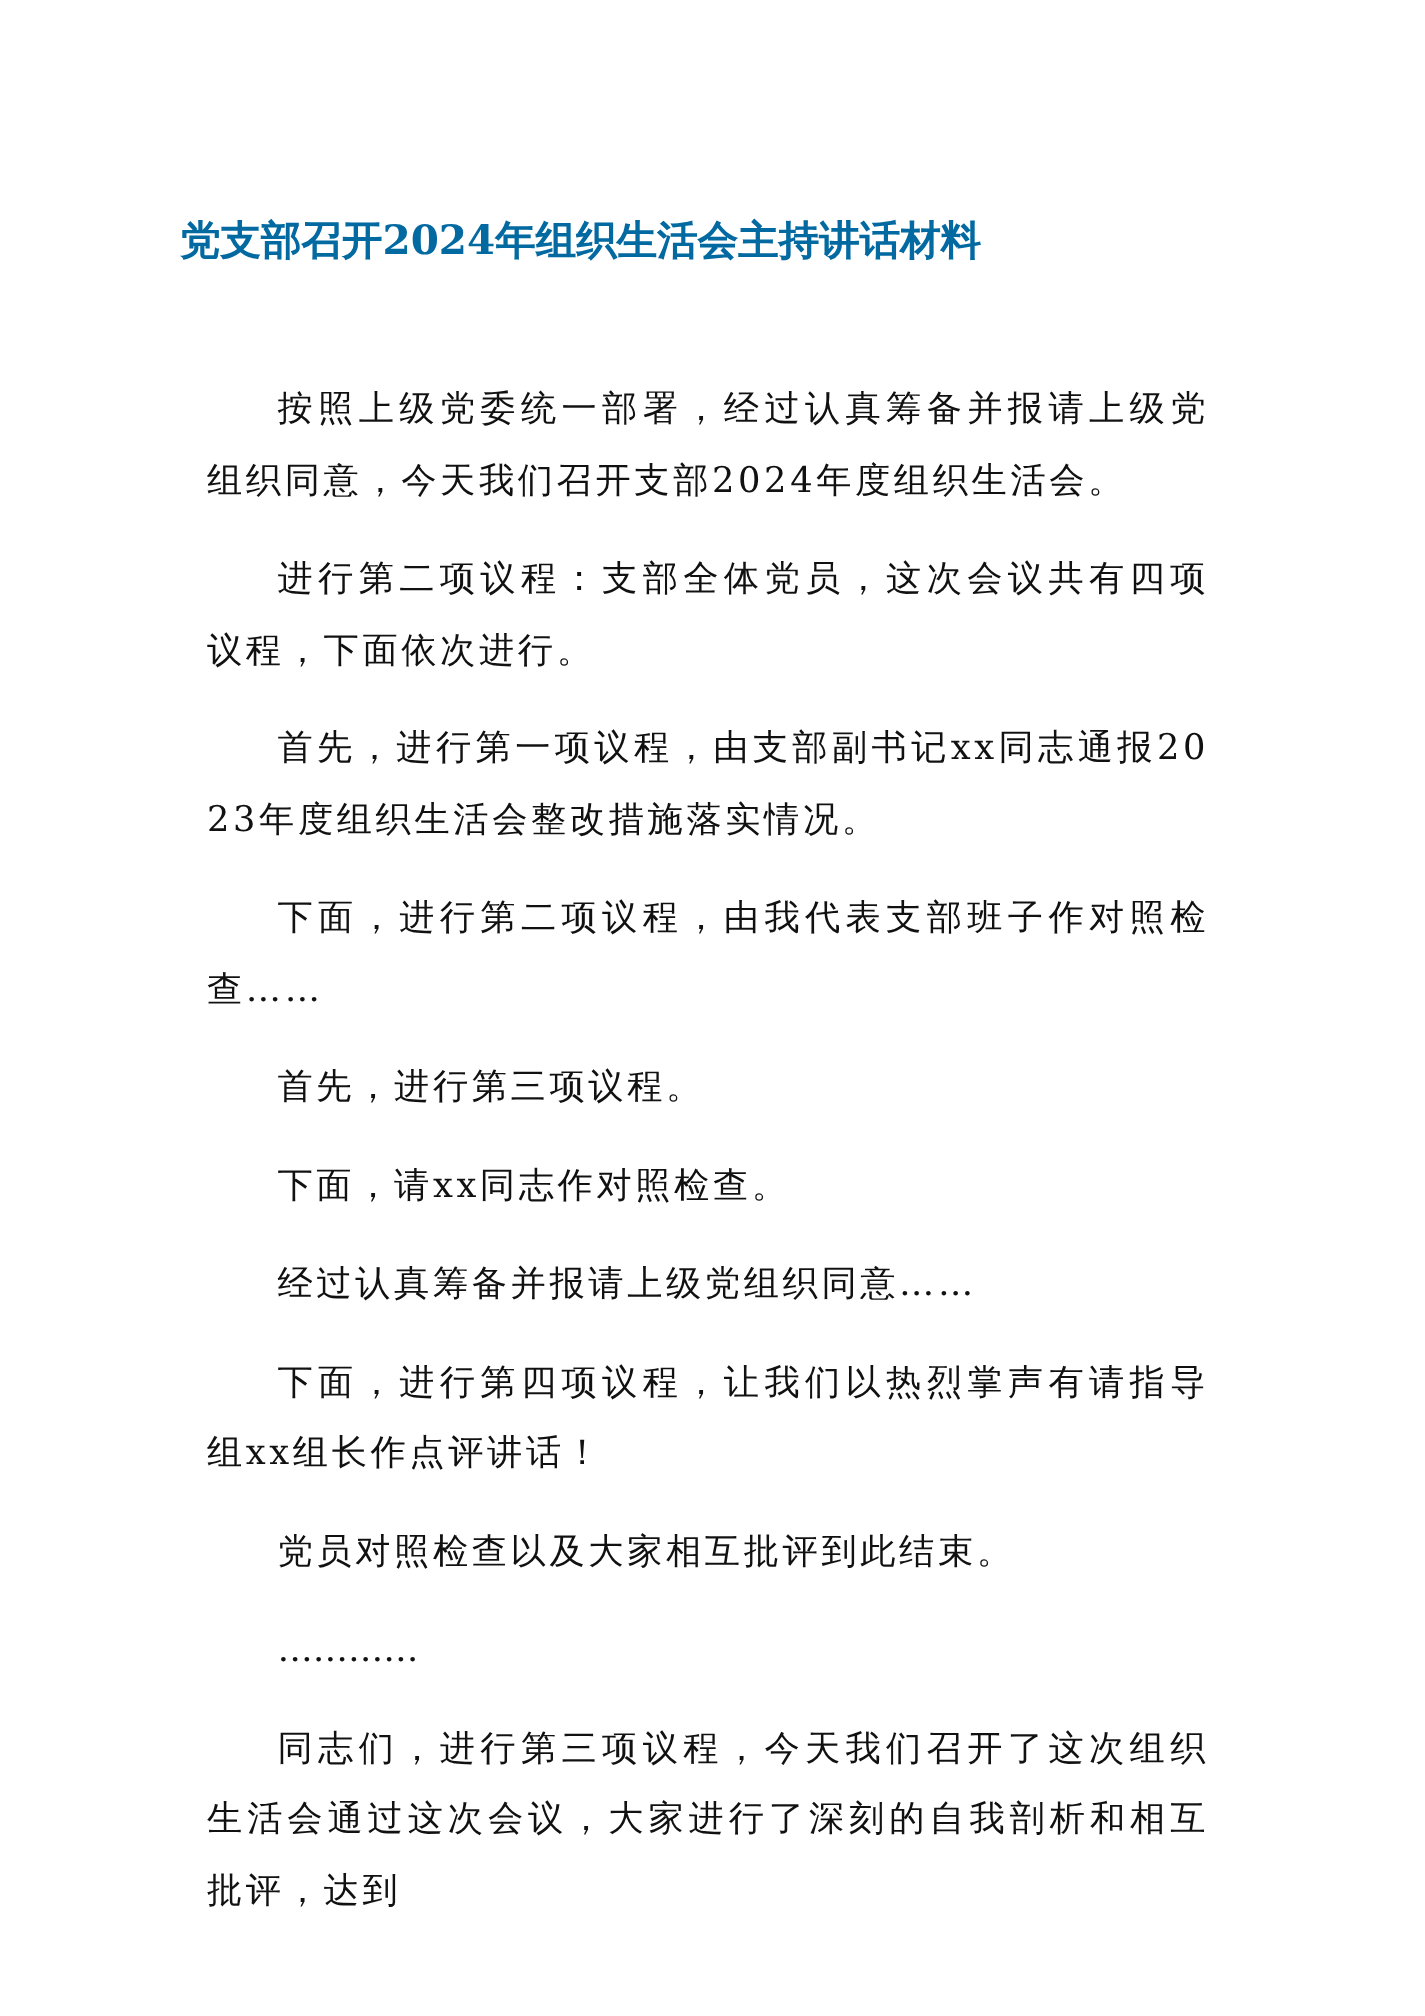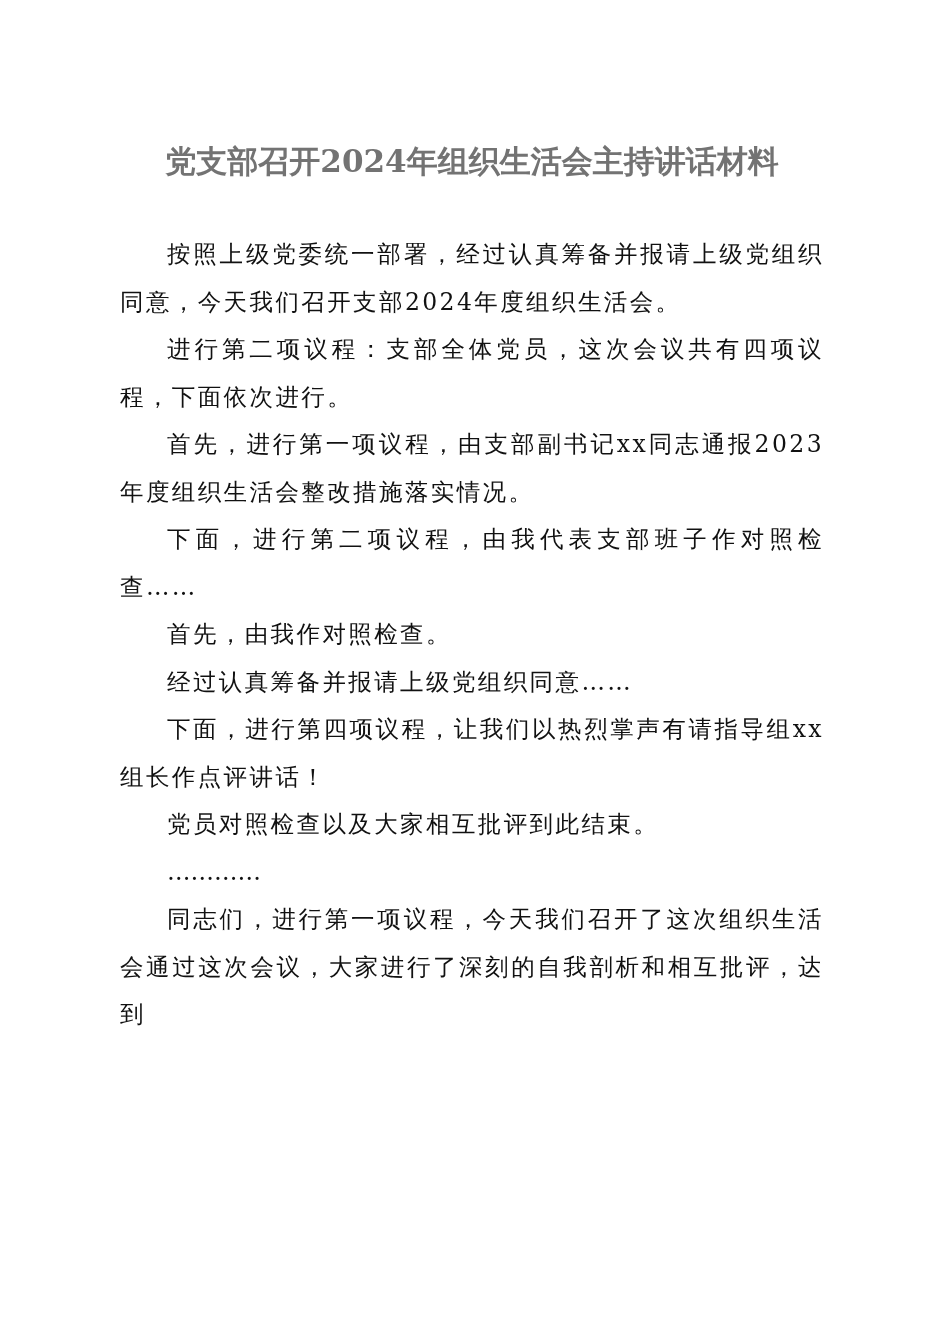--- a/index.html
+++ b/index.html
@@ -4,42 +4,43 @@
 <style>
   html, body { margin: 0; padding: 0; background: #ffffff; }
   body { width: 950px; height: 1344px; position: relative; overflow: hidden; }
   .page {
     position: absolute; left: 120px; top: 0; width: 704px;
     font-family: "DejaVu Serif", "Liberation Serif", serif;
     color: #111111;
   }
   .title {
     position: absolute; left: 0; width: 704px; top: 136px;
-    text-align: center; font-weight: bold; font-size: 31px; line-height: 50px;
-    letter-spacing: 0px; color: #737373;
+    text-align: left; font-weight: bold; font-size: 27px; line-height: 50px;
+    letter-spacing: 0px; color: #0369a1;
     font-family: "DejaVu Serif", "Liberation Serif", serif;
   }
   .body {
     position: absolute; left: 0; top: 231px; width: 704px;
     font-size: 23.5px; line-height: 47.5px; letter-spacing: 2.4px;
     text-align: justify; text-align-last: left;
   }
-  .para { margin: 0; text-indent: 2em; word-break: break-all; }
+  .para { margin: 18px; text-indent: 2em; word-break: break-all; }
   .para.dots { letter-spacing: 0; }
 </style>
 </head>
 <body>
 
 <div class="page">
   <div class="title">党支部召开2024年组织生活会主持讲话材料</div>
   <div class="body">
     <p class="para">按照上级党委统一部署，经过认真筹备并报请上级党组织同意，今天我们召开支部2024年度组织生活会。</p>
     <p class="para">进行第二项议程：支部全体党员，这次会议共有四项议程，下面依次进行。</p>
     <p class="para">首先，进行第一项议程，由支部副书记xx同志通报2023年度组织生活会整改措施落实情况。</p>
     <p class="para">下面，进行第二项议程，由我代表支部班子作对照检查……</p>
-    <p class="para">首先，由我作对照检查。</p>
+    <p class="para">首先，进行第三项议程。</p>
+    <p class="para">下面，请xx同志作对照检查。</p>
     <p class="para">经过认真筹备并报请上级党组织同意……</p>
     <p class="para">下面，进行第四项议程，让我们以热烈掌声有请指导组xx组长作点评讲话！</p>
     <p class="para">党员对照检查以及大家相互批评到此结束。</p>
     <p class="para dots">…………</p>
-    <p class="para">同志们，进行第一项议程，今天我们召开了这次组织生活会通过这次会议，大家进行了深刻的自我剖析和相互批评，达到</p>
+    <p class="para">同志们，进行第三项议程，今天我们召开了这次组织生活会通过这次会议，大家进行了深刻的自我剖析和相互批评，达到</p>
   </div>
 </div>
 
 </body></html>

